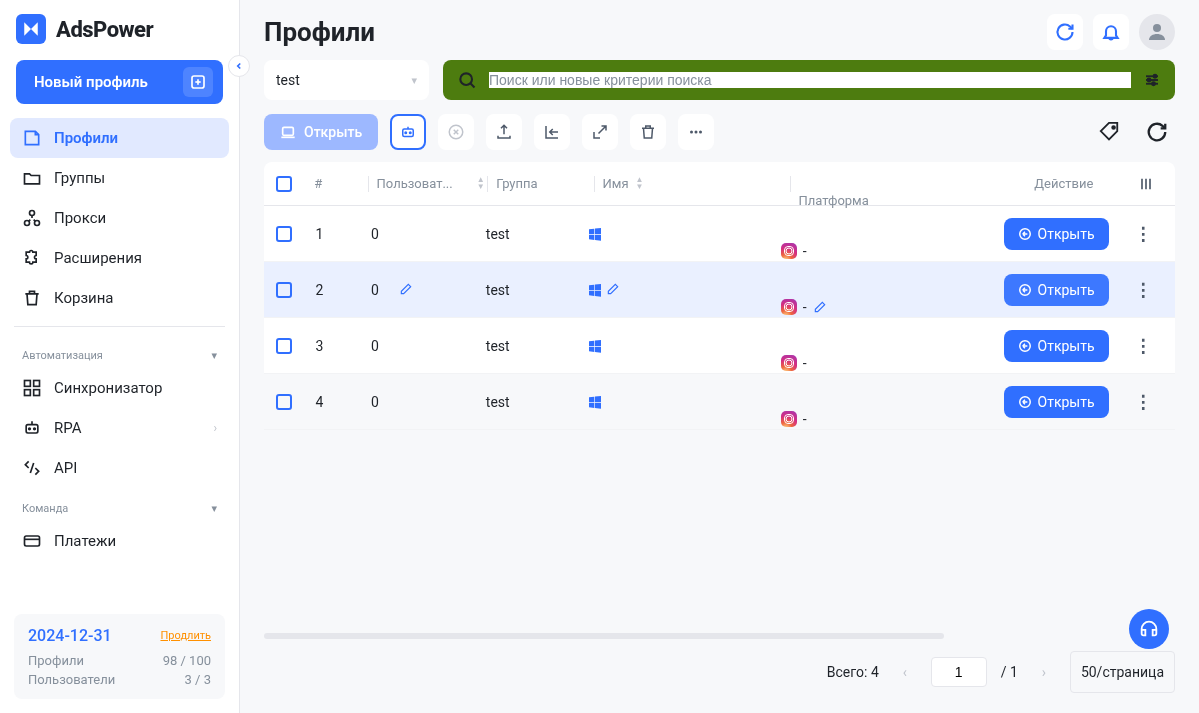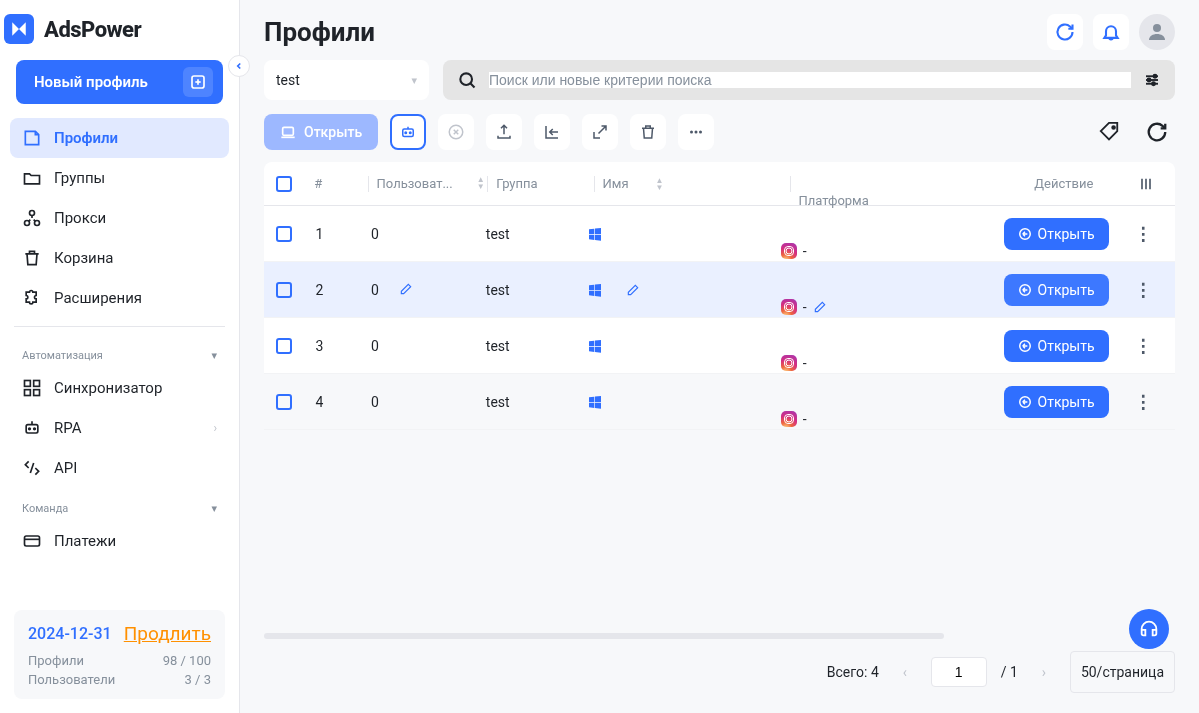--- a/index.html
+++ b/index.html
@@ -19,21 +19,21 @@
   width: 240px;
   height: 713px;
   background: #fff;
   border-right: 1px solid #e5e6eb;
   display: flex;
   flex-direction: column;
 }
 .logo-row {
   display: flex;
   align-items: center;
-  padding: 14px 16px 10px 4px;
+  padding: 14px 16px 10px 16px;
   gap: 10px;
 }
 .logo-box {
   width: 30px; height: 30px;
   background: #306fff;
   border-radius: 6px;
   display: flex; align-items: center; justify-content: center;
 }
 .logo-text {
   font-size: 22px;
@@ -128,21 +128,21 @@
 }
 .license-date {
   color: #306fff;
   font-size: 16px;
   font-weight: 500;
 }
 .license-renew {
   color: #ff9000;
   text-decoration: underline;
   cursor: pointer;
-  font-size: 19px;
+  font-size: 11px;
 }
 .license-row {
   display: flex;
   justify-content: space-between;
   color: #86909c;
   margin-top: 4px;
   font-size: 13px;
 }
 .main {
   position: absolute;
@@ -191,21 +191,21 @@
   align-items: center;
   justify-content: space-between;
   padding: 0 12px;
   cursor: pointer;
   color: #1f2329;
 }
 .group-select .chev-down { color: #c0c4cc; font-size: 11px; }
 .search-box {
   flex: 1;
   height: 40px;
-  background: #e5e5e5;
+  background: #4d7c0f;
   border-radius: 8px;
   display: flex;
   align-items: center;
   padding: 0 14px;
   gap: 12px;
 }
 .search-box input {
   flex: 1;
   border: none;
   outline: none;
@@ -263,21 +263,21 @@
   align-items: center;
   height: 56px;
   border-bottom: 1px solid #f2f3f5;
   padding: 0 12px;
 }
 .trow.highlight { background: #eaf0ff; }
 .col-check { width: 40px; display: flex; align-items: center; }
 .col-num { width: 56px; }
 .col-user { width: 116px; display:flex; align-items:flex-start; gap:20px; }
 .col-group { width: 102px; }
-.col-name { width: 196px; display:flex; align-items:center; gap:23px; }
+.col-name { width: 196px; display:flex; align-items:flex-start; gap:3px; }
 .col-platform { width: 210px; display:flex; align-items:center; gap:6px;margin-top:34px; }
 .col-action { width: 136px; display:flex; justify-content:center; }
 .col-more { width: 40px; display:flex; justify-content:center; }
 .checkbox {
   width: 16px; height: 16px;
   border: 2px solid #306fff;
   border-radius: 3px;
   cursor: pointer;
 }
 .th-divider {
@@ -443,32 +443,32 @@
             <circle cx="6" cy="18" r="3"></circle>
             <circle cx="18" cy="18" r="3"></circle>
             <path d="M12 9v3M10 14l-2 2M14 14l2 2"></path>
           </svg>
       </span>
       <span>Прокси</span>
     </div>
     <div class="nav-item">
       <span class="nav-icon">
         <svg width="20" height="20" viewBox="0 0 24 24" fill="none" stroke="currentColor" stroke-width="2">
-            <path d="M4 7h16M9 7V4h6v3M6 7l1 13h10l1-13"></path>
-          </svg>
-      </span>
-      <span>Корзина</span>
+            <path d="M5 9V5h4a2 2 0 1 1 4 0h4v4a2 2 0 1 0 0 4v4h-4a2 2 0 1 1-4 0H5v-4a2 2 0 1 0 0-4z"></path>
+          </svg>
+      </span>
+      <span>Расширения</span>
     </div>
     <div class="nav-item">
       <span class="nav-icon">
         <svg width="20" height="20" viewBox="0 0 24 24" fill="none" stroke="currentColor" stroke-width="2">
-            <path d="M5 9V5h4a2 2 0 1 1 4 0h4v4a2 2 0 1 0 0 4v4h-4a2 2 0 1 1-4 0H5v-4a2 2 0 1 0 0-4z"></path>
-          </svg>
-      </span>
-      <span>Расширения</span>
+            <path d="M4 7h16M9 7V4h6v3M6 7l1 13h10l1-13"></path>
+          </svg>
+      </span>
+      <span>Корзина</span>
     </div>
     <div class="nav-divider"></div>
     <div class="nav-section-title">
       <span>Автоматизация</span>
       <span class="chev">▾</span>
     </div>
     <div class="nav-item">
       <span class="nav-icon">
         <svg width="20" height="20" viewBox="0 0 24 24" fill="none" stroke="currentColor" stroke-width="2">
             <rect x="3" y="3" width="7" height="7"></rect>

